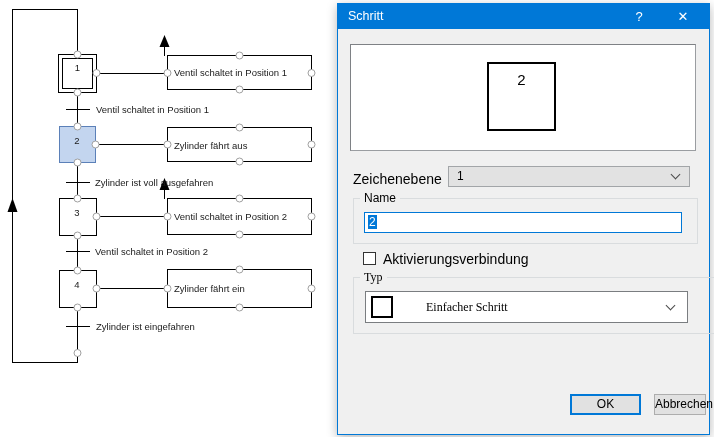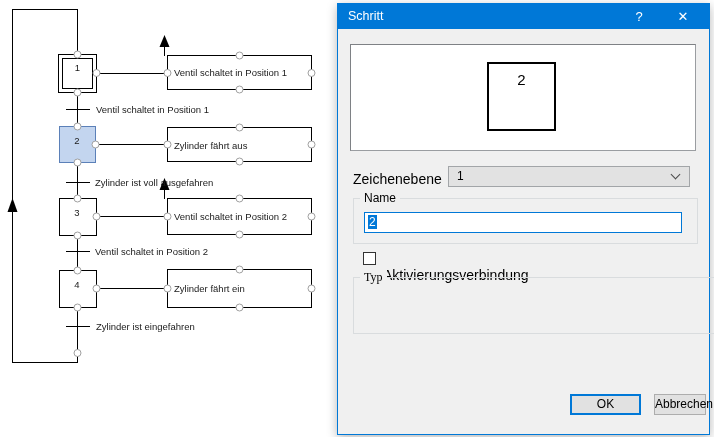--- a/index.html
+++ b/index.html
@@ -43,21 +43,21 @@
   #z-combo .chev{right:10px;top:4px;}
 
   .groupbox{position:absolute;border:1px solid #d9dcde;}
   .groupbox .legend{position:absolute;top:-8px;left:6px;background:#f0f0f0;padding:0 4px;font-size:12px;line-height:14px;}
   #name-group{left:15px;top:194px;width:345px;height:46px;}
   #name-input{position:absolute;left:10px;top:13px;width:318px;height:21px;background:#fff;
               border:1px solid #0078d7;font-size:12px;line-height:19px;padding-left:3px;}
   #name-input .sel{background:#0078d7;color:#fff;padding:0 1px;}
 
   #chkbox{position:absolute;left:25px;top:248px;width:13px;height:13px;background:#fff;border:1px solid #333;}
-  #chk-label{left:45px;top:248px;margin-top:16px;}
+  #chk-label{left:45px;top:248px;}
 
   #typ-group{left:15px;top:273px;width:399px;height:57px;font-family:Liberation Serif, serif;}
   #typ-combo{position:absolute;left:11px;top:13px;width:323px;height:32px;background:#fff;border:1px solid #7a7d80;}
   #typ-icon{position:absolute;left:5px;top:4px;width:22px;height:22px;background:#fff;border:2px solid #000;}
   #typ-combo .val{position:absolute;left:60px;top:0;line-height:30px;font-size:12px;}
   #typ-combo .chev{right:13px;top:10px;}
 
   .btn{position:absolute;top:390px;height:21px;background:#e1e1e1;font-size:12px;
        text-align:center;cursor:default;margin-left:27px;}
   #ok-btn{left:205px;width:71px;border:2px solid #0078d7;line-height:16px;}
@@ -206,18 +206,23 @@
       <div id="name-input">
         <span class="sel">2</span>
       </div>
     </div>
 
     <div id="chkbox"></div>
     <span id="chk-label" class="fld-label">Aktivierungsverbindung</span>
 
     <div id="typ-group" class="groupbox">
       <span class="legend">Typ</span>
+      <div id="typ-combo">
+        <span id="typ-icon"></span>
+        <span class="val">Einfacher Schritt</span>
+        <span class="chev"></span>
+      </div>
     </div>
 
     <div id="ok-btn" class="btn">OK</div>
     <div id="cancel-btn" class="btn">Abbrechen</div>
   </div>
 </div>
 
 </body></html>

